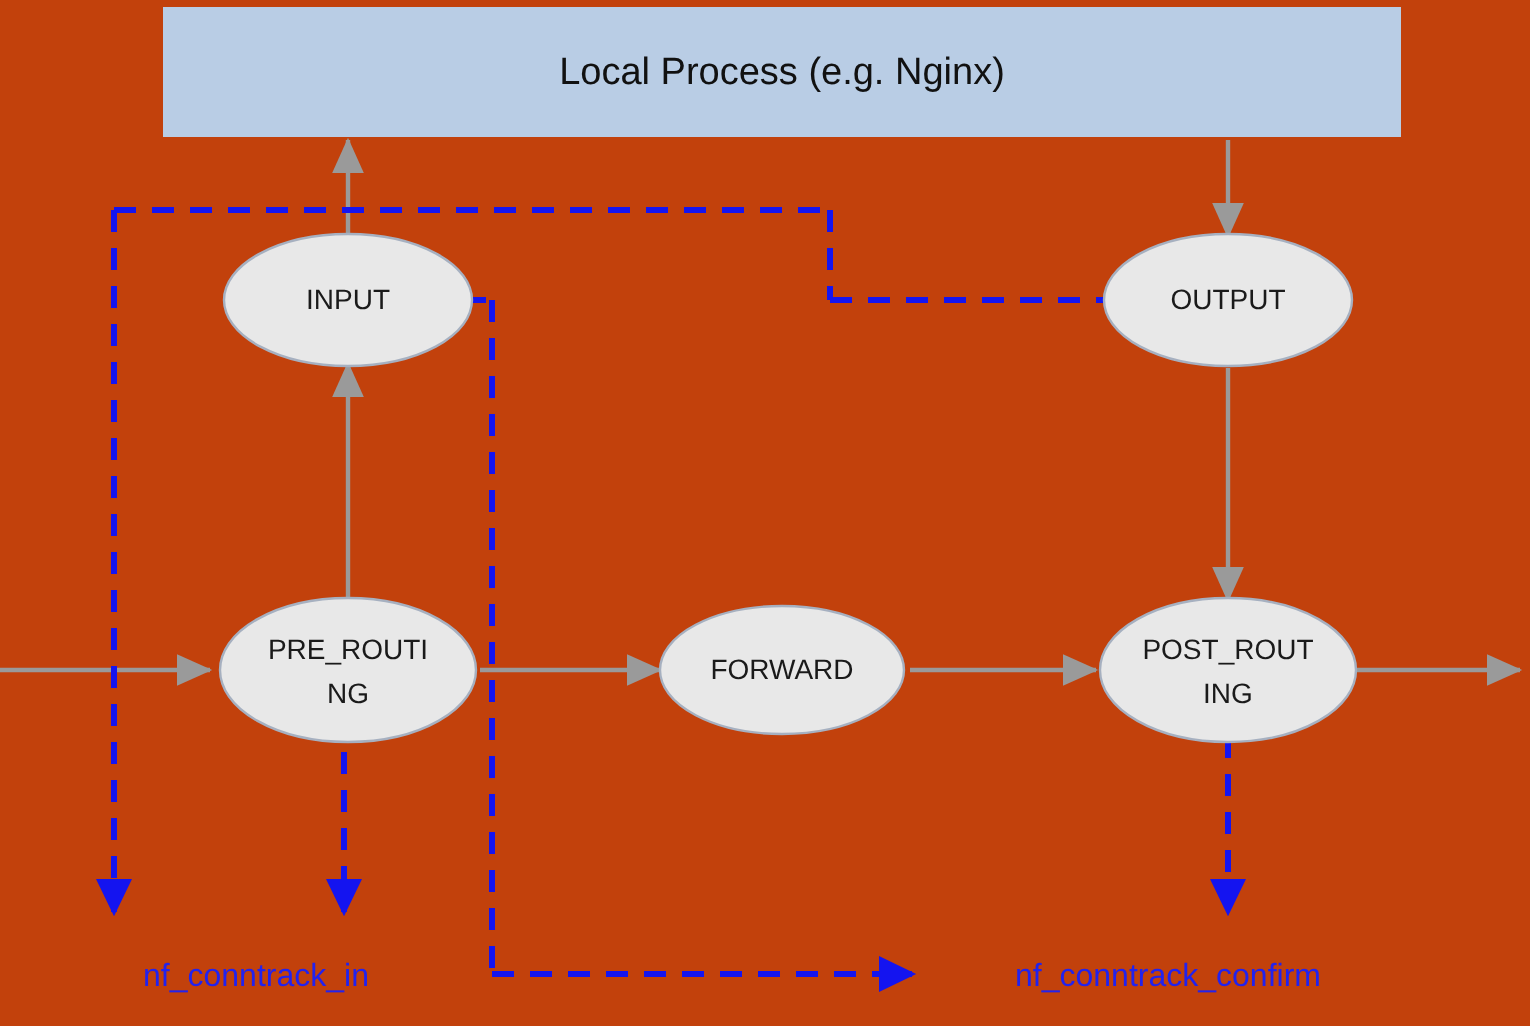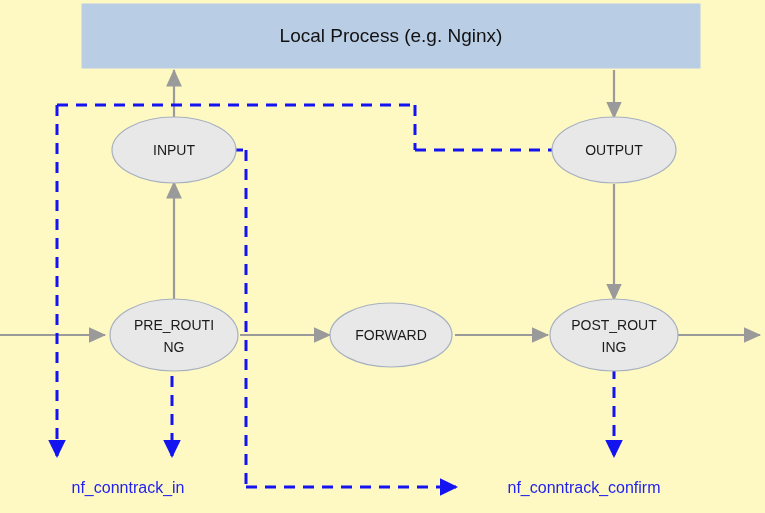--- a/index.html
+++ b/index.html
@@ -4,21 +4,21 @@
 <style>
   html, body {
     margin: 0;
     padding: 0;
     background: #ffffff;
   }
   #canvas {
     position: relative;
     width: 765px;
     height: 513px;
-    background: #fef9c3;
+    background: #c2410c;
     overflow: hidden;
     font-family: "Liberation Sans", sans-serif;
   }
   #diagram-svg {
     position: absolute;
     left: 0;
     top: 0;
     width: 765px;
     height: 513px;
   }

